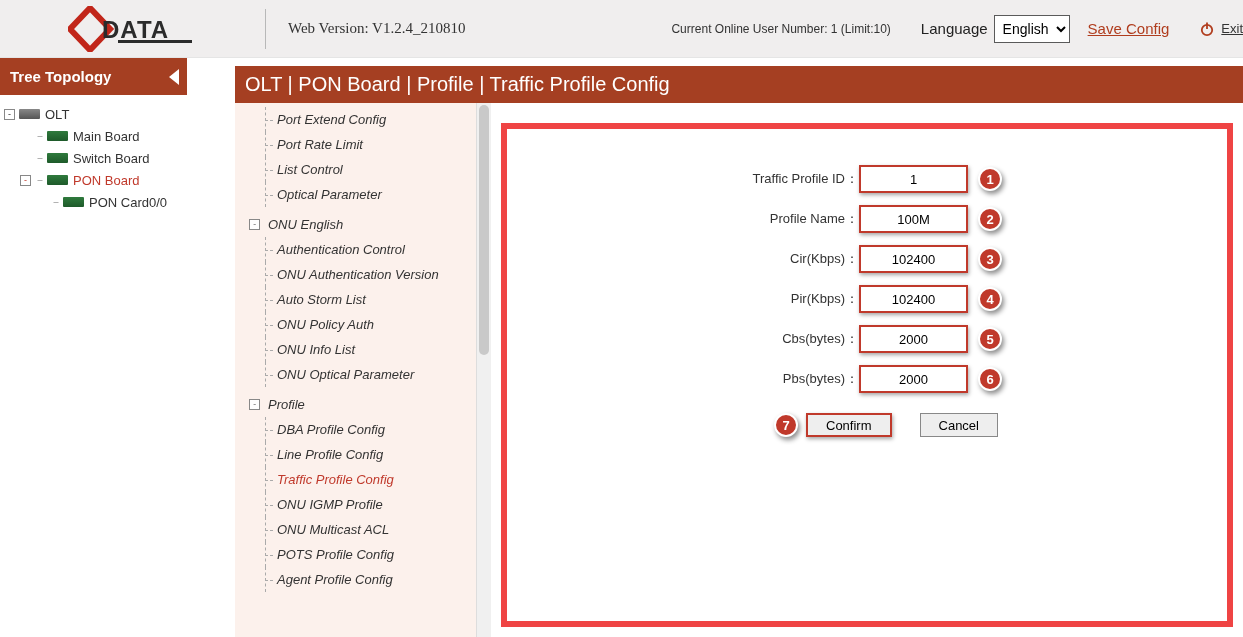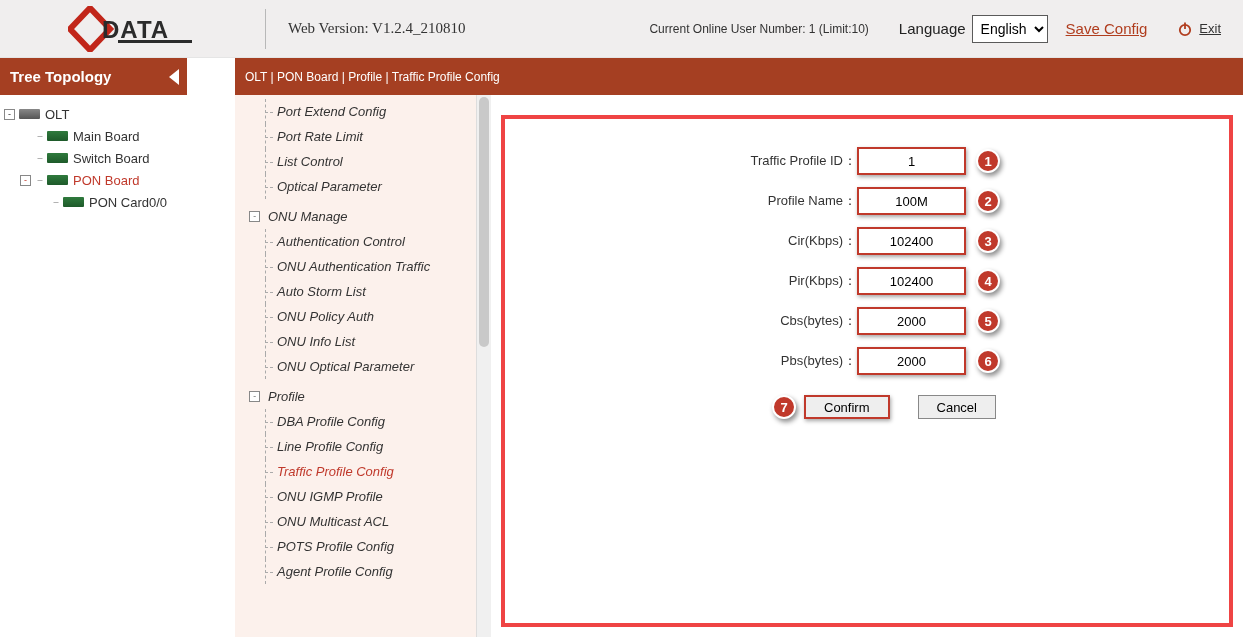--- a/index.html
+++ b/index.html
@@ -16,21 +16,21 @@
   .logo svg { display: block; }
   .web-version { font-size: 15px; color: #333; font-family: Liberation Serif, serif; }
   .spacer { flex: 1 1 auto; }
   .online-users { font-size: 12px; color: #333; margin-right: 30px; }
   .lang-wrap { display: flex; align-items: center; font-size: 15px; color: #222; margin-right: 18px; }
   .lang-wrap select {
     margin-left: 6px; font-size: 14px; height: 28px; border: 1px solid #5a5a5a;
     background: #fff; padding: 2px 4px;
   }
   .save-config { color: #B03D1E; text-decoration: underline; font-size: 15px; margin-right: 30px; cursor: pointer; }
-  .exit-wrap { display: flex; align-items: center; font-size: 13px; color: #333; margin-right: 22px; cursor: pointer; }
+  .exit-wrap { display: flex; align-items: center; font-size: 13px; color: #333; cursor: pointer; }
   .exit-icon { color: #b13d1e; margin-right: 6px; display:flex; align-items:center; }
   .exit-text { text-decoration: underline; }
 
   
   .body { display: flex; height: calc(637px - 58px); gap: 38px; }
   .left { width: 187px; display:flex; flex-direction:column; }
   .left-title {
     height: 37px; background: #A53F22; color: #fff; font-weight: bold; font-size: 15px;
     display: flex; align-items: center; padding-left: 10px; position: relative; cursor: pointer;
   }
@@ -45,42 +45,42 @@
   .tog { width:11px; height:11px; border:1px solid #888; display:flex; align-items:center; justify-content:center; font-size:9px; line-height:9px; margin-right:4px; background:#fff; }
   .tog.empty { border:none; }
   .dash { width:10px; text-align:center; color:#888; font-size:9px; margin-right:2px; }
   .dev-icon { width:21px; height:10px; margin-right:5px; display:inline-block; position:relative; }
   .dev-icon::before { content:""; position:absolute; inset:0; background:linear-gradient(#2f7a3d,#1e5a2a); border-radius:1px; }
   .dev-icon.gray::before { background:linear-gradient(#888,#555); }
 
   
   .right { flex:1; display:flex; flex-direction:column; margin-left:10px; }
   .breadcrumb {
-    height:37px; background:#A53F22; color:#fff; font-size:12px;
-    display:flex; align-items:center; padding-left:10px;
+    height:37px; background:#A53F22; color:#fff; font-size:20px;
+    display:flex; align-items:center; padding-left:10px;margin-top:8px;
   }
   .content { flex:1; display:flex; background:#fff; }
   .subnav-wrap { width:256px; background:#FCF1EC; position:relative; display:flex;font-style:italic; }
   .subnav { flex:1; overflow:hidden; padding:4px 0 6px 10px; font-size:13px; color:#333; }
   .subnav-scroll-track { width:15px; background:#f0f0f0; border-left:1px solid #ddd; position:relative; }
   .subnav-scroll-thumb { position:absolute; left:2px; right:2px; top:2px; height:250px; background:#c9c9c9; border-radius:6px; }
   .sn-item { display:flex; align-items:center; height:25px; padding-left:32px; cursor:pointer; position:relative; }
   .sn-item::before {
     content:""; position:absolute; left:20px; top:50%; width:8px; border-top:1px dashed #aaa;
   }
   .sn-item::after {
     content:""; position:absolute; left:20px; top:0; bottom:0; border-left:1px dashed #aaa;
   }
   .sn-group { display:flex; align-items:center; height:26px; padding-left:4px; margin-top:4px; cursor:pointer; position:relative; }
   .sn-group .tog { margin-right:8px; }
   .sn-item.active { color:#C0392B; }
 
   
   .form-outer { flex:1; padding:20px 10px 10px 10px; background:#fff; }
-  .form-panel { border:4px solid #ef4444; height:100%; padding-top:22px; }
+  .form-panel { border:6px solid #ef4444; height:100%; padding-top:30px; }
   .form-row { display:flex; align-items:center; height:40px; }
   .form-label { width:352px; text-align:right; font-size:13px; color:#333; padding-right:0; }
   .colon { display:inline-block; width:14px; text-align:center; }
   .form-input {
     width:109px; height:28px; text-align:center; font-size:13px;
     border:2px solid #C0392B; background:#fff; outline:none;
     box-shadow:1px 2px 4px rgba(0,0,0,.35);
   }
   .badge {
     width:24px; height:24px; border-radius:50%; background:#C0392B; color:#fff;
@@ -187,27 +187,27 @@
                 <span>Port Rate Limit</span>
               </div>
               <div class="sn-item">
                 <span>List Control</span>
               </div>
               <div class="sn-item">
                 <span>Optical Parameter</span>
               </div>
               <div class="sn-group">
                 <span class="tog">-</span>
-                <span>ONU Manage</span>
+                <span>ONU English</span>
               </div>
               <div class="sn-item">
                 <span>Authentication Control</span>
               </div>
               <div class="sn-item">
-                <span>ONU Authentication Traffic</span>
+                <span>ONU Authentication Version</span>
               </div>
               <div class="sn-item">
                 <span>Auto Storm List</span>
               </div>
               <div class="sn-item">
                 <span>ONU Policy Auth</span>
               </div>
               <div class="sn-item">
                 <span>ONU Info List</span>
               </div>

